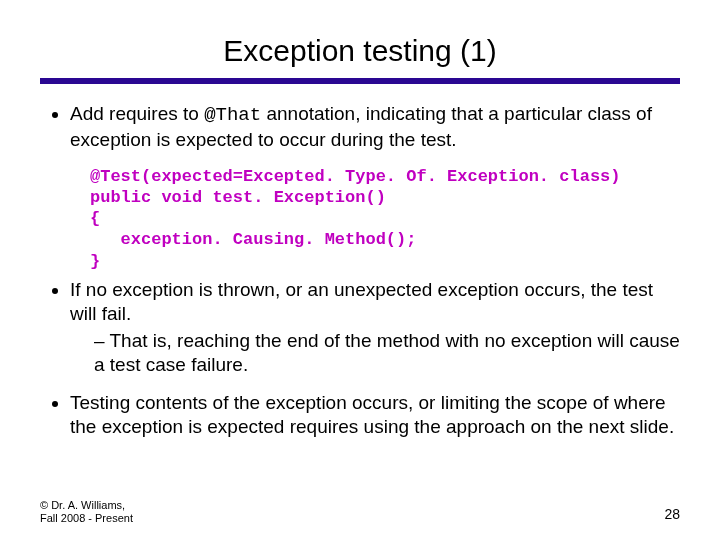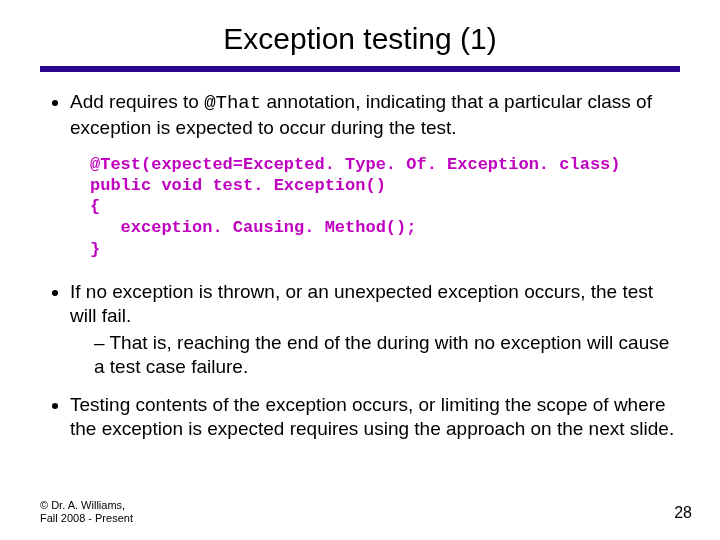--- a/index.html
+++ b/index.html
@@ -14,21 +14,21 @@
   .slide {
     position: relative;
     width: 720px;
     height: 540px;
     box-sizing: border-box;
     padding: 20px 40px 10px 40px;
   }
   .title {
     text-align: center;
     font-size: 30px;
-    margin: 2px 0 10px 0;
+    margin: 14px 0 10px 0;
     font-weight: normal;
   }
   .rule {
     height: 6px;
     background: #2a0792;
     margin: 6px 0 18px 0;
   }
   ul.top {
     list-style-type: disc;
     margin: 0;
@@ -52,36 +52,36 @@
     content: "– ";
   }
   .code-at {
     font-family: "Courier New", monospace;
   }
   pre.code {
     font-family: "Courier New", monospace;
     font-size: 17px;
     font-weight: bold;
     color: #c000c0;
-    margin: 4px 0 20px 50px;
+    margin: 4px 0 6px 50px;
     line-height: 1.25;
     white-space: pre;
   }
   .footer-left {
     position: absolute;
     left: 40px;
     bottom: 14px;
     font-size: 11px;
     line-height: 1.25;
   }
   .footer-right {
     position: absolute;
-    right: 28px;
+    right: 40px;
     bottom: 18px;
-    font-size: 16px;
+    font-size: 14px;
   }
 </style>
 </head>
 <body>
 
 <div class="slide">
 
   <h1 class="title">Exception testing (1)</h1>
 
   <div class="rule"></div>
@@ -95,21 +95,21 @@
   <pre class="code">@Test(expected=Excepted. Type. Of. Exception. class)
 public void test. Exception()
 {
    exception. Causing. Method();
 }</pre>
 
   <ul class="top">
     <li>
       <span>If no exception is thrown, or an unexpected exception occurs, the test will fail.</span>
       <ul class="sub">
-        <li><span>That is, reaching the end of the during with no exception will cause a test case failure.</span></li>
+        <li><span>That is, reaching the end of the method with no exception will cause a test case failure.</span></li>
       </ul>
     </li>
     <li>
       <span>Testing contents of the exception occurs, or limiting the scope of where the exception is expected requires using the approach on the next slide.</span>
     </li>
   </ul>
 
   <div class="footer-left">
     <div>© Dr. A. Williams,</div>
     <div>Fall 2008 - Present</div>

